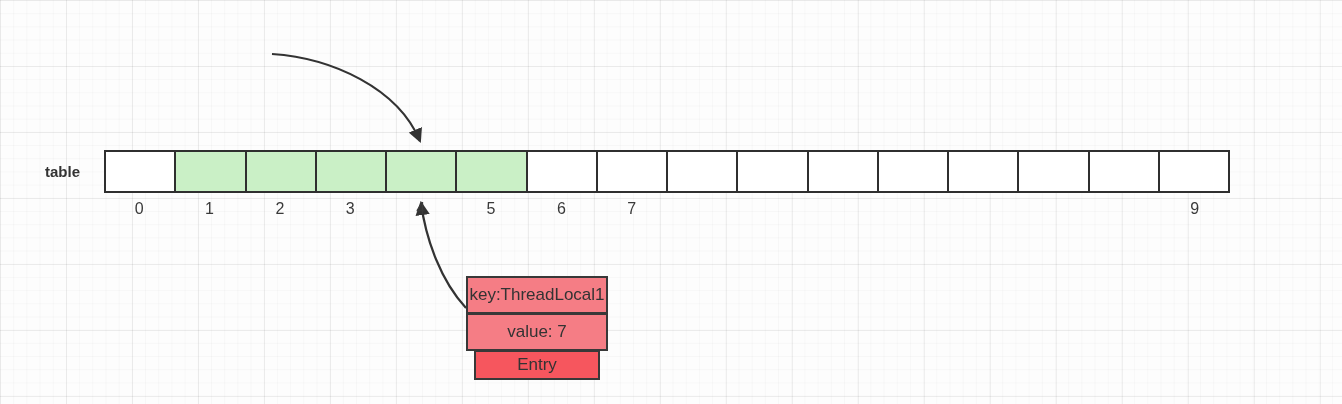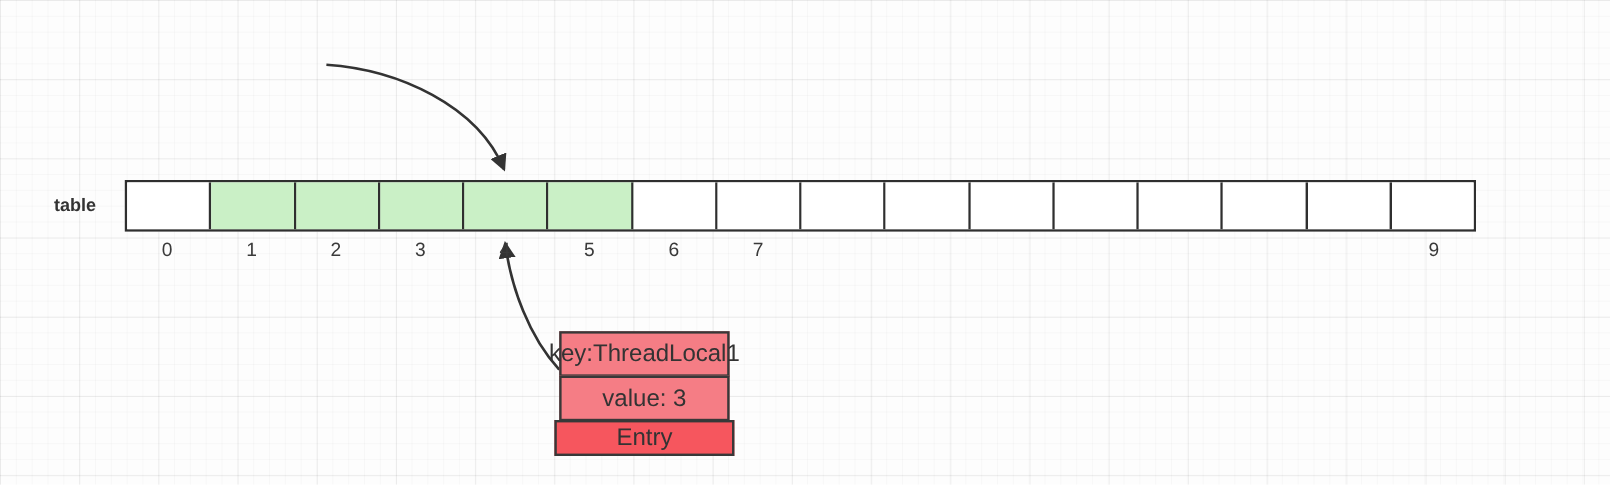--- a/index.html
+++ b/index.html
@@ -107,26 +107,26 @@
     flex-direction: column;
     align-items: center;
   }
   .entry-cell {
     width: 142px; height: 38px;
     background: var(--entry-key-fill);
     border: 2px solid var(--red-border);
     display: flex;
     align-items: center;
     justify-content: center;
-    font-size: 20px;
+    font-size: 17px;
     color: #333;
   }
   .entry-cell.value { margin-top: -1px; }
   .entry-cell.entry-tag {
-    width: 150px; height: 30px;
+    width: 126px; height: 30px;
     margin-top: -1px;
     background: var(--entry-fill);
   }
 </style>
 </head>
 <body>
 
 <div class="canvas">
 
   <svg class="arrows" width="1342" height="404" viewBox="0 0 1342 404">
@@ -180,20 +180,20 @@
     </div>
 
   <div class="annotation">
   </div>
 
   <div class="entry-stack">
     <div class="entry-cell">
       <span>key:ThreadLocal1</span>
     </div>
     <div class="entry-cell value">
-      <span>value: 3</span>
+      <span>value: 7</span>
     </div>
     <div class="entry-cell entry-tag">
       <span>Entry</span>
     </div>
   </div>
 
 </div>
 
 </body></html>

